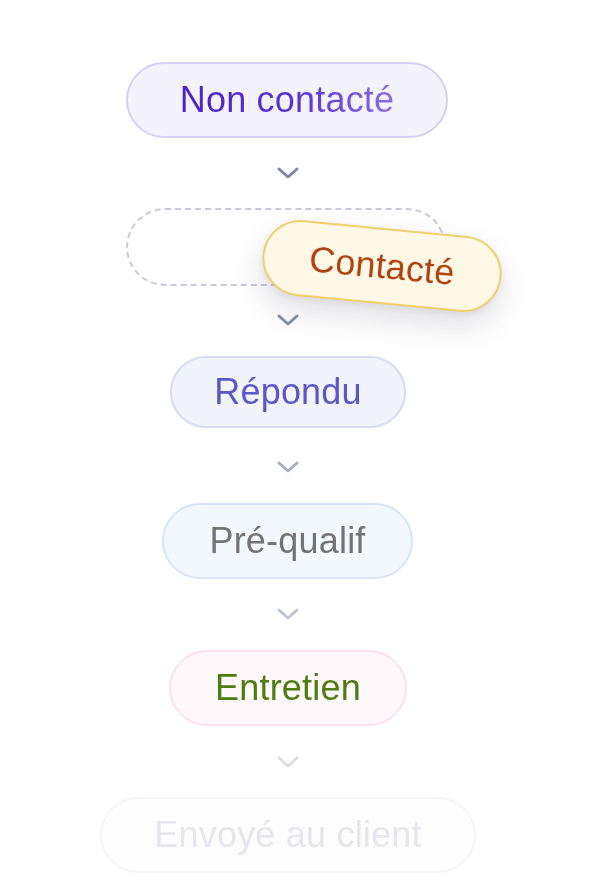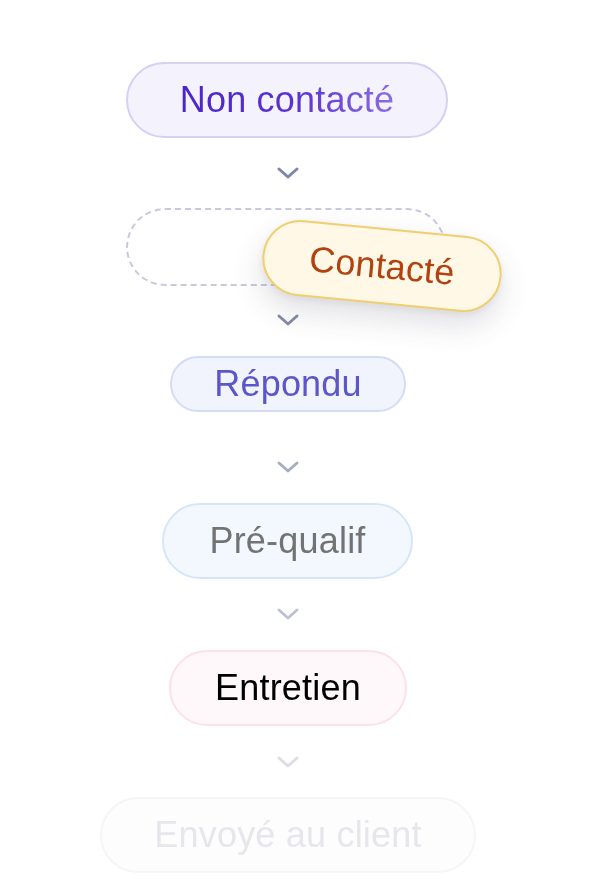--- a/index.html
+++ b/index.html
@@ -9,23 +9,23 @@
           align-items:center; justify-content:center; font-size:36px; letter-spacing:0.2px;
           white-space:nowrap; }
   .chev { position:absolute; left:276px; width:24px; height:14px; }
   .chev svg { display:block; }
   #p0 { left:126px; top:62px; width:322px; height:76px; background:#f4f2fd; border:2px solid #d6d0f5;justify-content:center; }
   #p0 span { background:linear-gradient(90deg,#4b23c9 0%,#5a33d1 55%,#8a6ee0 100%);
              -webkit-background-clip:text; background-clip:text; color:transparent; }
   #slot { left:126px; top:208px; width:320px; height:78px; border:2px dashed #c9c8de; background:transparent; }
   #drag { left:262px; top:228px; width:240px; height:76px; background:#fff8e6; border:2px solid #f0cf6e;
           color:#b2420f; transform:rotate(5.5deg); box-shadow:0 14px 30px rgba(60,60,90,0.16), 0 2px 6px rgba(60,60,90,0.08); }
-  #p2 { left:170px; top:356px; width:236px; height:56px; background:#f1f3fd; border:2px solid #d5dcf6; color:#5b57c9; }
+  #p2 { left:170px; top:356px; width:236px; height:72px; background:#f1f3fd; border:2px solid #d5dcf6; color:#5b57c9; }
   #p3 { left:162px; top:503px; width:251px; height:76px; background:#f3f8fe; border:2px solid #d6e6fa; color:#737373; }
-  #p4 { left:169px; top:650px; width:238px; height:76px; background:#fef8fb; border:2px solid #fbe1ee; color:#000000; }
+  #p4 { left:169px; top:650px; width:238px; height:76px; background:#fef8fb; border:2px solid #fbe1ee; color:#4d7c0f; }
   #p5 { left:100px; top:797px; width:376px; height:76px; background:#fdfdfe; border:2px solid #f5f5f8; color:#e6e6ec; }
 </style>
 </head>
 <body>
 
 <div>
 
   <div class="pill" id="p0">
     <span>Non contacté</span>
   </div>

